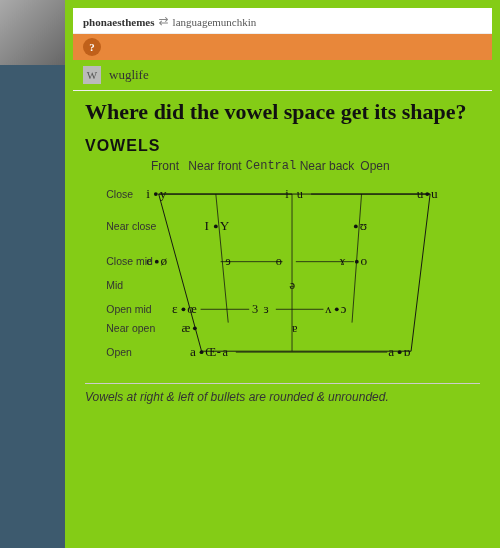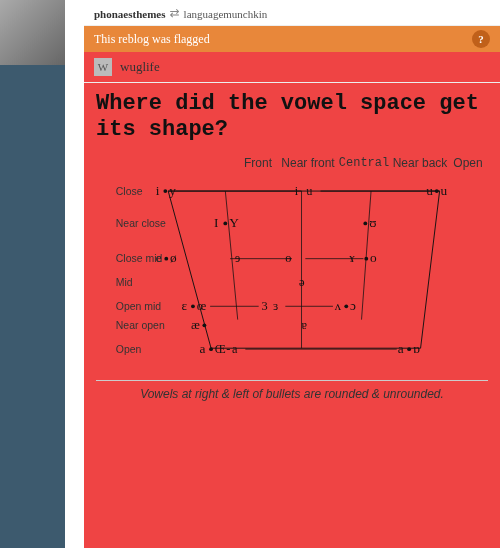--- a/index.html
+++ b/index.html
@@ -34,23 +34,22 @@
     }
 
     .avatar-placeholder {
       width: 100%;
       height: 100%;
       background: linear-gradient(135deg, #aaa 0%, #666 100%);
     }
 
     .content {
       flex: 1;
-      background: #ef4444;
-      padding: 0;
-      margin-left: 19px;
+      background: #84cc16;
+      padding: 8px;
     }
 
     .header-bar {
       background: #fff;
       padding: 6px 10px 4px 10px;
       border-bottom: 1px solid #eee;
       font-size: 11px;
       color: #555;
       display: flex;
       align-items: center;
@@ -114,21 +113,21 @@
     .post-content {
       padding: 8px 12px 10px 12px;
     }
 
     .post-title {
       font-size: 22px;
       font-weight: bold;
       color: #111;
       line-height: 1.2;
       margin-bottom: 12px;
-      font-family: Liberation Mono, monospace;
+      font-family: Liberation Serif, serif;
     }
 
     .vowels-section {
       font-family: Arial, sans-serif;
     }
 
     .vowels-label {
       font-size: 16px;
       font-weight: bold;
       color: #111;
@@ -143,21 +142,20 @@
       margin: 0;
     }
 
     .footer-note {
       font-size: 12px;
       color: #333;
       margin-top: 8px;
       border-top: 1px solid #ccc;
       padding-top: 6px;
       font-style: italic;
-      text-align: center;
     }
   </style>
 </head>
 <body>
 
 <div class="outer-container">
   <div class="sidebar">
     <div class="sidebar-avatar">
       <div class="avatar-placeholder"></div>
     </div>
@@ -165,39 +163,39 @@
 
   <div class="content">
 
     <div class="header-bar">
       <span class="username">phonaesthemes</span>
       <span class="reblog-icon">⇄</span>
       <span>languagemunchkin</span>
     </div>
 
     <div class="reblog-bar">
-      <span>This reblog was flagged</span>
       <div class="question-icon">
         <span>?</span>
       </div>
     </div>
 
     <div class="reblog-user">
       <div class="reblog-user-icon" style="background:#bbb;display:flex;align-items:center;justify-content:center;font-size:11px;color:#555;">
         <span>W</span>
       </div>
       <span class="reblog-user-name">wuglife</span>
     </div>
 
     <div class="post-content">
       <div class="post-title">Where did the vowel space get its shape?</div>
 
       <div class="vowels-section">
-
-        <div style="display:flex; font-size:12px; color:#333; margin-bottom:2px; padding-left:58px;justify-content:flex-end;">
+        <div class="vowels-label">VOWELS</div>
+
+        <div style="display:flex; font-size:12px; color:#333; margin-bottom:2px; padding-left:58px;">
           <span style="width:44px;text-align:center;">Front</span>
           <span style="width:56px;text-align:center;">Near front</span>
           <span style="width:56px;text-align:center;font-family:Liberation Mono, monospace;">Central</span>
           <span style="width:56px;text-align:center;">Near back</span>
           <span style="width:40px;text-align:center;">Open</span>
         </div>
 
         <div class="diagram-container">
           <svg viewBox="0 0 370 210" xmlns="http://www.w3.org/2000/svg" style="width:100%;height:100%;">
 

